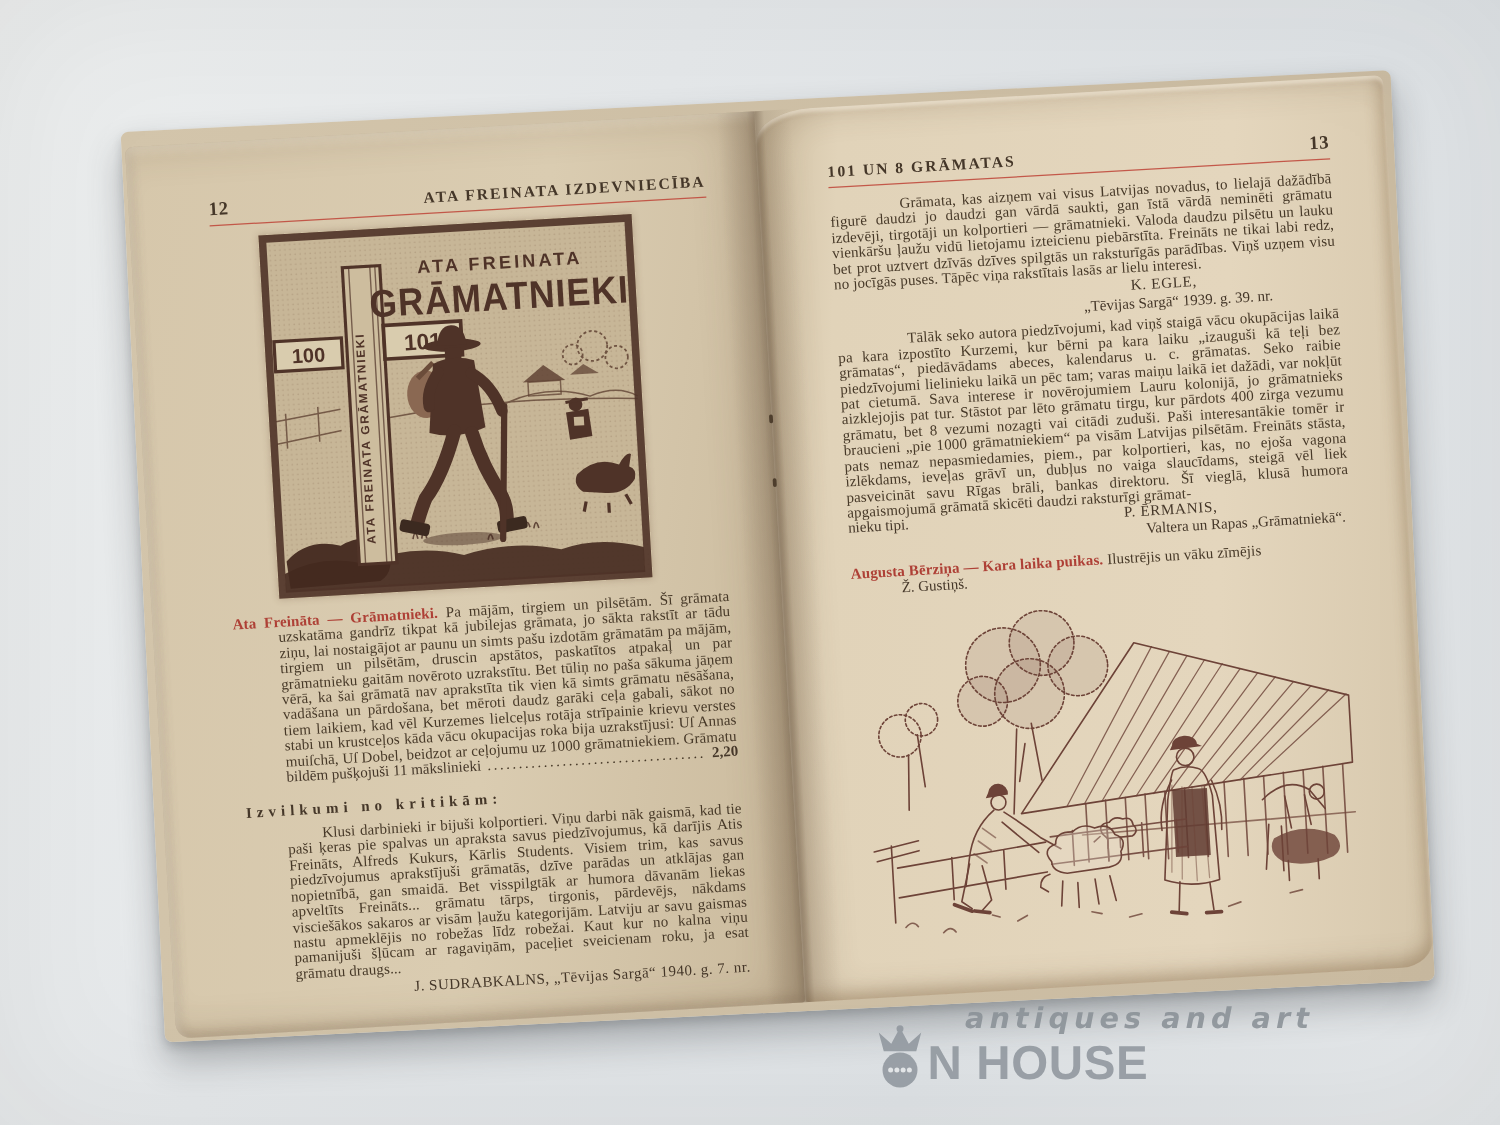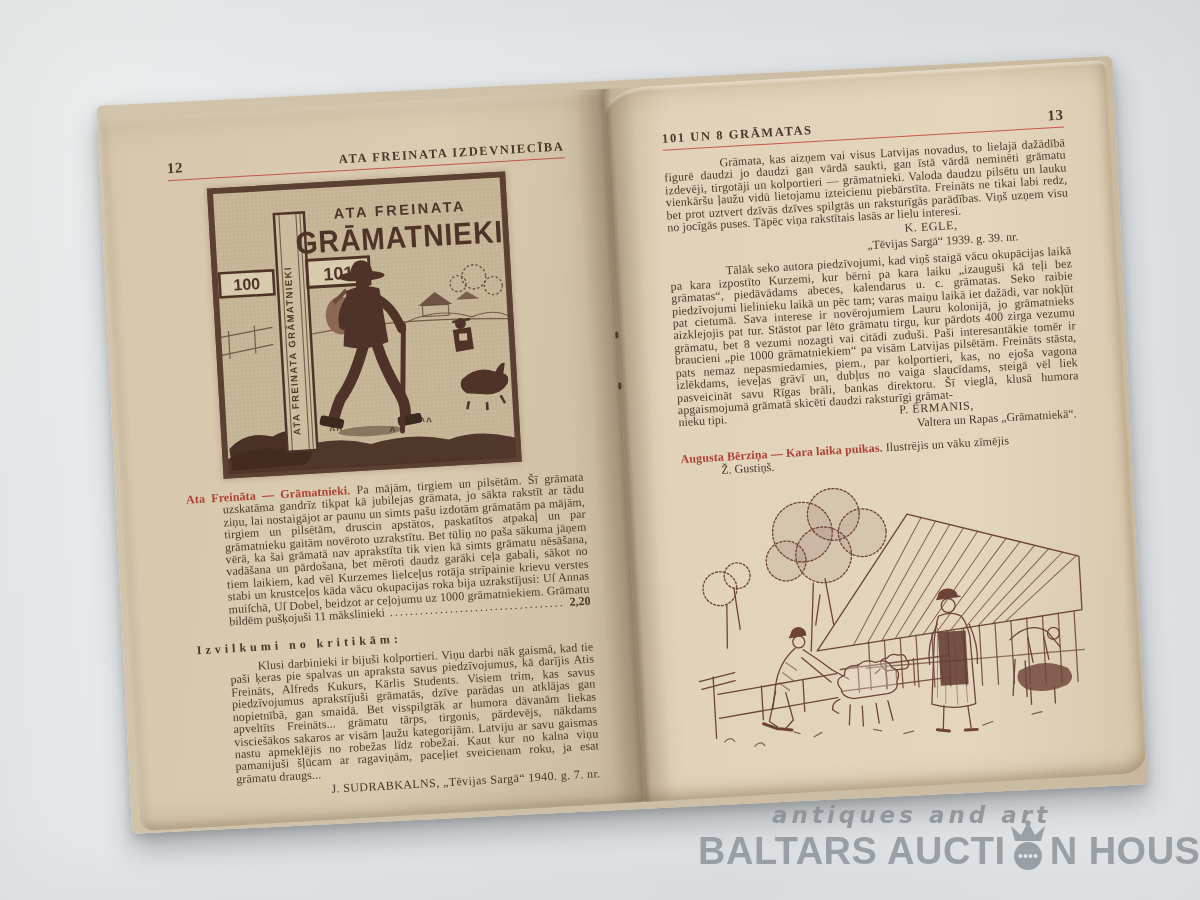--- a/index.html
+++ b/index.html
@@ -279,21 +279,20 @@
 
     <div class="gutter">
       <span class="staple s1"></span>
       <span class="staple s2"></span>
     </div>
   </div>
 
   <div class="watermark">
     <div class="wm-tag">antiques and art</div>
     <div class="wm-brand">
-      <span>BALTARS AUCTI</span>
       <svg class="wm-icon" viewBox="0 0 42 52" width="42" height="52">
         <g fill="#90979e">
           <circle cx="21" cy="4" r="2.8"></circle>
           <path d="M8,22 L4,7 L14,16 L21,3 L28,16 L38,7 L34,22 z"></path>
           <circle cx="21" cy="37" r="14"></circle>
         </g>
         <g fill="#e3e6e8">
           <circle cx="13.5" cy="37" r="2"></circle>
             <circle cx="18.5" cy="37" r="2"></circle>
           <circle cx="23.5" cy="37" r="2"></circle>

